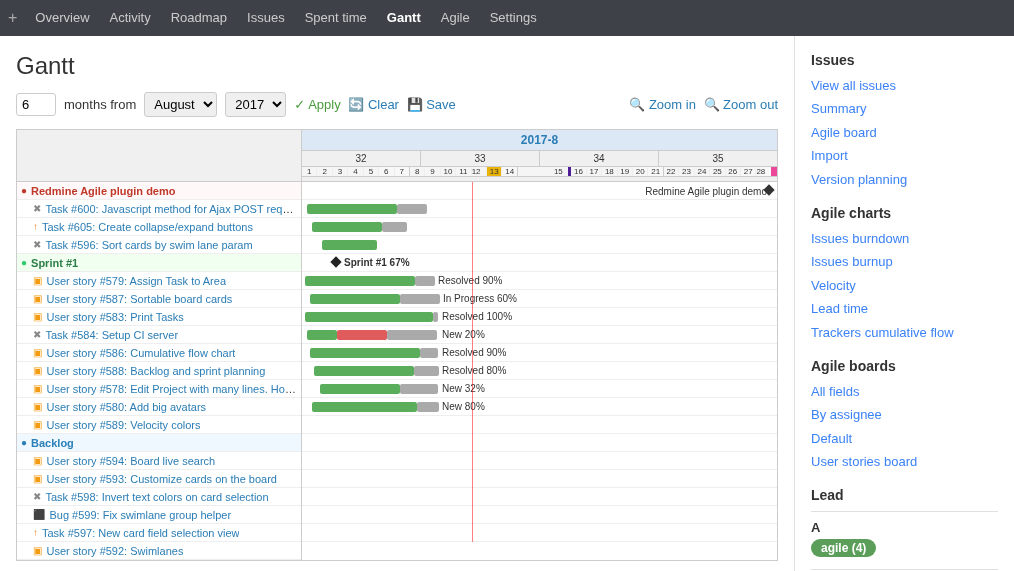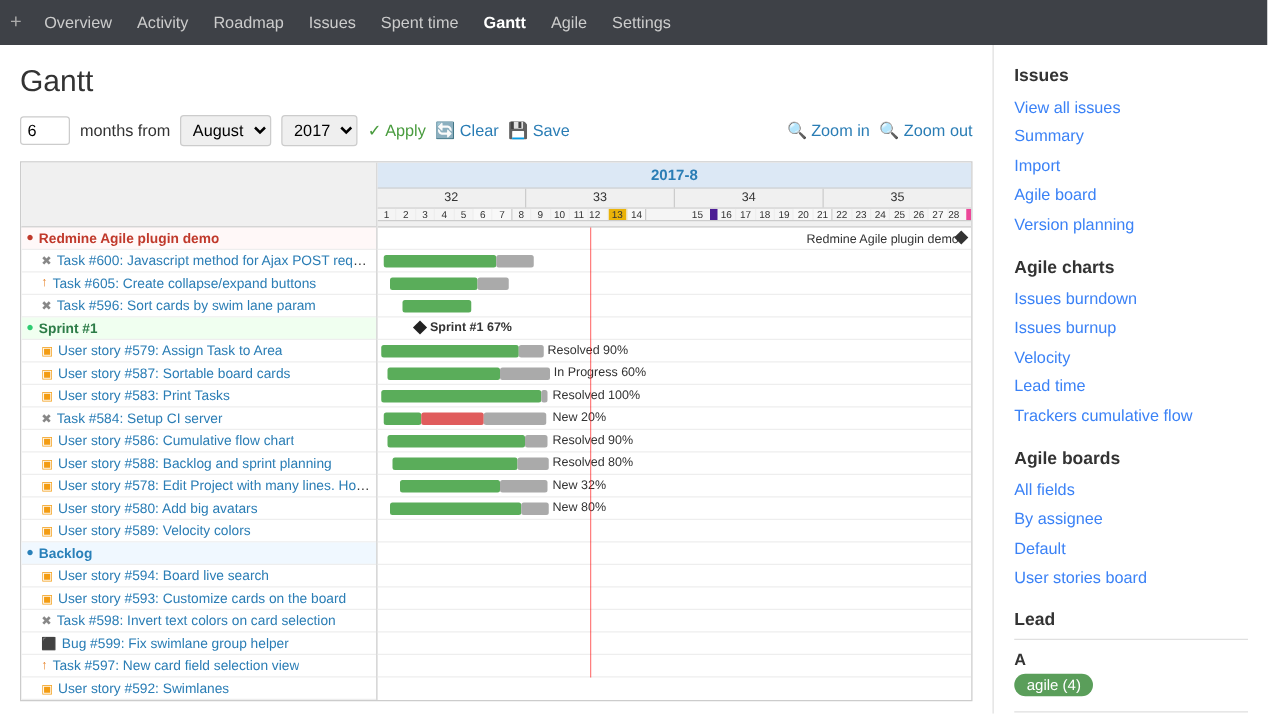--- a/index.html
+++ b/index.html
@@ -153,20 +153,21 @@
       margin-top: 6px;
       margin-bottom: 4px;
     }
     .tag-badge {
       display: inline-block;
       padding: 2px 10px;
       border-radius: 12px;
       font-size: 12px;
       color: #fff;
       margin-bottom: 4px;
+      font-weight: bold;
     }
     .tag-agile { background: #5a9e5a; }
 
     
     .gantt-container {
       display: flex;
       border: 1px solid #ccc;
       font-size: 11px;
       overflow: hidden;
     }
@@ -416,35 +417,35 @@
               <span style="flex:1;font-size:8px;text-align:center;background:#f8f8f8;border-right:1px solid #ccc;">7</span>
 
               <span style="flex:1;font-size:8px;text-align:center;border-right:1px solid #eee;">8</span>
               <span style="flex:1;font-size:8px;text-align:center;border-right:1px solid #eee;">9</span>
               <span style="flex:1;font-size:8px;text-align:center;border-right:1px solid #eee;">10</span>
               <span style="flex:1;font-size:8px;text-align:center;border-right:1px solid #eee;">11</span>
               <span style="flex:1;font-size:8px;text-align:left;border-right:1px solid #eee;">12</span>
               <span style="flex:1;font-size:8px;text-align:center;background:#eab308;border-right:1px solid #eee;">13</span>
               <span style="flex:1;font-size:8px;text-align:center;background:#f8f8f8;border-right:1px solid #ccc;">14</span>
 
-              <span style="flex:1;font-size:8px;text-align:left;border-right:6px solid #4c1d95;margin-left:36px;">15</span>
+              <span style="flex:1;font-size:8px;text-align:left;border-right:3px solid #4c1d95;margin-left:36px;">15</span>
               <span style="flex:1;font-size:8px;text-align:center;border-right:1px solid #eee;">16</span>
               <span style="flex:1;font-size:8px;text-align:center;border-right:1px solid #eee;">17</span>
               <span style="flex:1;font-size:8px;text-align:center;border-right:1px solid #eee;">18</span>
               <span style="flex:1;font-size:8px;text-align:center;border-right:1px solid #eee;">19</span>
               <span style="flex:1;font-size:8px;text-align:center;background:#f8f8f8;border-right:1px solid #eee;">20</span>
               <span style="flex:1;font-size:8px;text-align:center;background:#f8f8f8;border-right:1px solid #ccc;">21</span>
 
               <span style="flex:1;font-size:8px;text-align:center;border-right:1px solid #eee;">22</span>
               <span style="flex:1;font-size:8px;text-align:center;border-right:1px solid #eee;">23</span>
               <span style="flex:1;font-size:8px;text-align:center;border-right:1px solid #eee;">24</span>
               <span style="flex:1;font-size:8px;text-align:center;border-right:1px solid #eee;">25</span>
               <span style="flex:1;font-size:8px;text-align:center;border-right:1px solid #eee;">26</span>
               <span style="flex:1;font-size:8px;text-align:center;background:#f8f8f8;border-right:1px solid #eee;">27</span>
-              <span style="flex:1;font-size:8px;background:#f8f8f8;border-right:4px solid #ec4899;">28</span>
+              <span style="flex:1;font-size:8px;background:#f8f8f8;border-right:6px solid #ec4899;">28</span>
             </div>
           </div>
         </div>
 
         <div class="gantt-bars" id="gantt-bars-container" style="position:relative;">
 
           <div class="redline" style="left: 170px;"></div>
 
           <div class="gantt-bar-row">
             <div style="position:absolute;right:10px;top:4px;font-size:10px;color:#333;">Redmine Agile plugin demo</div>
@@ -529,22 +530,22 @@
           <div class="gantt-bar-row"></div>
         </div>
       </div>
     </div>
   </div>
 
   <div class="sidebar">
     <div class="sidebar-section-title">Issues</div>
     <a href="#">View all issues</a>
     <a href="#">Summary</a>
+    <a href="#">Agile board</a>
     <a href="#">Import</a>
-    <a href="#">Agile board</a>
     <a href="#">Version planning</a>
 
     <div class="sidebar-section-title">Agile charts</div>
     <a href="#">Issues burndown</a>
     <a href="#">Issues burnup</a>
     <a href="#">Velocity</a>
     <a href="#">Lead time</a>
     <a href="#">Trackers cumulative flow</a>
 
     <div class="sidebar-section-title">Agile boards</div>

